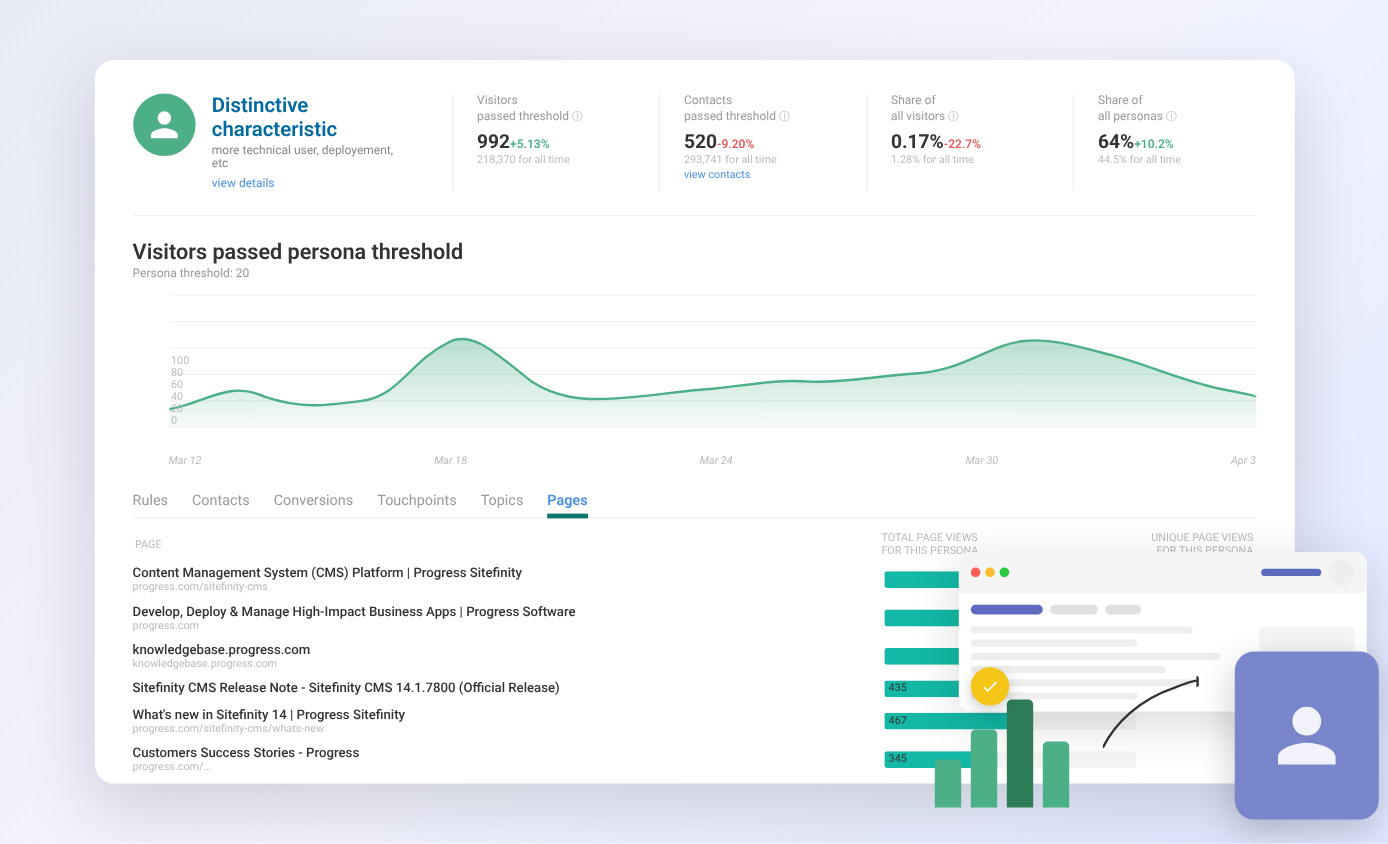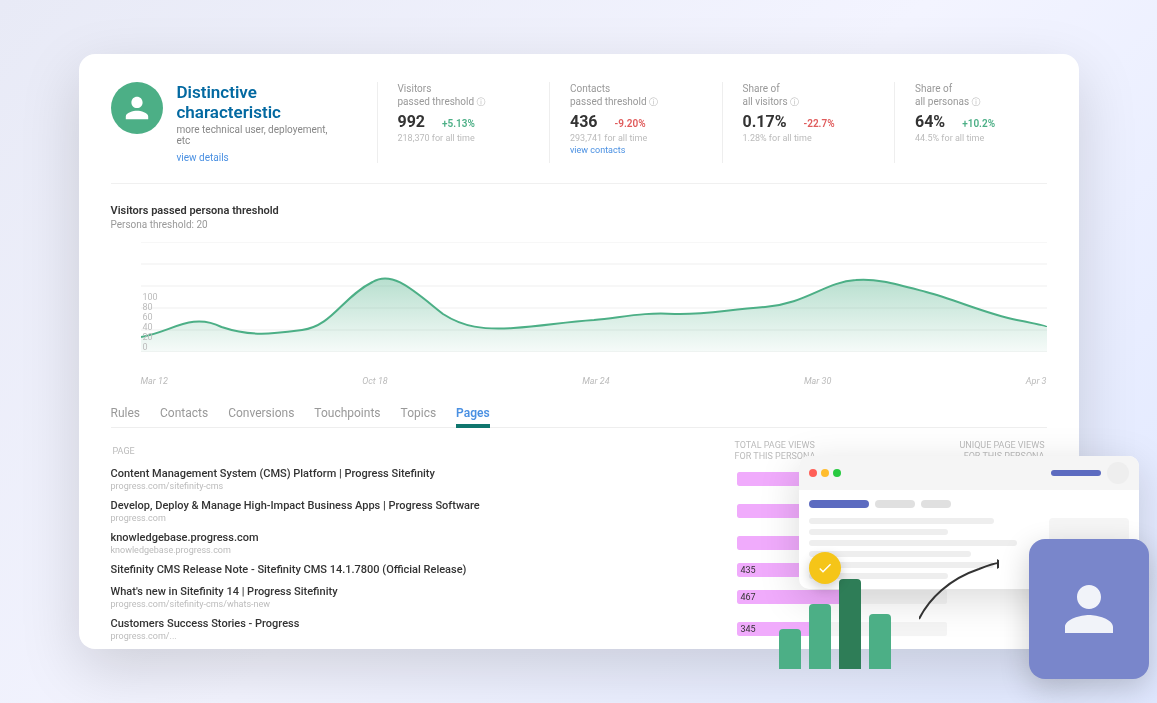--- a/index.html
+++ b/index.html
@@ -47,31 +47,31 @@
     .persona-info { flex: 0 0 160px; }
     .persona-info .title { font-size: 17px; font-weight: 600; color: #0369a1; margin-bottom: 2px; }
     .persona-info .subtitle { font-size: 10px; color: #888; margin-bottom: 6px; }
     .persona-info .link { font-size: 10px; color: #4a90e2; cursor: pointer; }
 
     .stat-divider { width: 1px; background: #eee; margin: 0 20px; align-self: stretch; }
 
     .stat-item { flex: 1; }
     .stat-item .stat-label { font-size: 10px; color: #999; margin-bottom: 4px; line-height: 1.3; }
     .stat-item .stat-label .info-icon { font-size: 9px; color: #bbb; }
-    .stat-value-row { display: flex; align-items: baseline; gap: 17px; margin-bottom: 2px; }
+    .stat-value-row { display: flex; align-items: baseline; gap: 0; margin-bottom: 2px; }
     .stat-value { font-size: 16px; font-weight: 700; color: #333; }
     .stat-change { font-size: 10px; font-weight: 600; }
     .stat-change.positive { color: #4caf86; }
     .stat-change.negative { color: #e05c5c; }
     .stat-subtext { font-size: 9px; color: #bbb; }
     .stat-link { font-size: 9px; color: #4a90e2; margin-top: 2px; cursor: pointer; }
 
     
     .chart-section { padding: 20px 0 10px 0; }
-    .chart-title { font-size: 11px; font-weight: 600; color: #333; margin-bottom: 2px; }
+    .chart-title { font-size: 18px; font-weight: 600; color: #333; margin-bottom: 2px; }
     .chart-subtitle { font-size: 10px; color: #999; margin-bottom: 12px; }
     .chart-area { position: relative; height: 130px; }
     .chart-y-labels { position: absolute; left: 0; top: 16px; bottom: 20px; display: flex; flex-direction: column; justify-content: flex-end; margin-left: 32px; }
     .chart-y-label { font-size: 9px; color: #bbb; }
     .chart-svg-wrapper { margin-left: 30px; height: 100%; }
     .chart-x-labels { display: flex; justify-content: space-between; margin-left: 30px; margin-top: 4px; font-style: italic; }
     .chart-x-label { font-size: 9px; color: #bbb; }
 
     
     .tabs-row {
@@ -111,21 +111,21 @@
     .page-row {
       display: flex;
       align-items: center;
       margin-bottom: 8px;
     }
     .page-info { flex: 1; }
     .page-title { font-size: 11px; color: #333; font-weight: 500; margin-bottom: 1px; }
     .page-url { font-size: 9px; color: #bbb; }
     .bar-col { width: 220px; padding-left: 10px; }
     .bar-wrapper { height: 14px; background: #f5f5f5; border-radius: 2px; overflow: hidden; }
-    .bar-fill { height: 100%; background: #f0abfc; border-radius: 2px; display: flex; align-items: center; }
+    .bar-fill { height: 100%; background: #14b8a6; border-radius: 2px; display: flex; align-items: center; }
     .bar-label { font-size: 9px; color: #333; margin-left: 4px; }
     .unique-col { width: 100px; text-align: right; font-size: 10px; color: #bbb; }
 
     
     .float-browser {
       position: absolute;
       right: -60px;
       bottom: 60px;
       width: 340px;
       background: white;
@@ -239,21 +239,21 @@
         <span class="stat-change positive">+5.13%</span>
       </div>
       <div class="stat-subtext">218,370 for all time</div>
     </div>
 
     <div class="stat-divider"></div>
 
     <div class="stat-item">
       <div class="stat-label">Contacts<br>passed threshold <span class="info-icon">ⓘ</span></div>
       <div class="stat-value-row">
-        <span class="stat-value">436</span>
+        <span class="stat-value">520</span>
         <span class="stat-change negative">-9.20%</span>
       </div>
       <div class="stat-subtext">293,741 for all time</div>
       <div class="stat-link">view contacts</div>
     </div>
 
     <div class="stat-divider"></div>
 
     <div class="stat-item">
       <div class="stat-label">Share of<br>all visitors <span class="info-icon">ⓘ</span></div>
@@ -305,21 +305,21 @@
           <line x1="0" y1="110" x2="900" y2="110" stroke="#f0f0f0" stroke-width="1"></line>
 
           <path d="M0,95 C30,90 50,70 80,85 C110,95 130,92 160,88 C190,84 200,55 230,40 C250,28 270,48 300,72 C320,85 340,88 370,86 C400,84 420,80 450,78 C480,75 500,70 530,72 C560,73 580,68 620,65 C660,62 680,40 710,38 C730,36 750,42 780,50 C810,58 840,72 870,78 C890,82 900,84 900,85 L900,110 L0,110 Z" fill="url(#chartGrad)"></path>
 
           <path d="M0,95 C30,90 50,70 80,85 C110,95 130,92 160,88 C190,84 200,55 230,40 C250,28 270,48 300,72 C320,85 340,88 370,86 C400,84 420,80 450,78 C480,75 500,70 530,72 C560,73 580,68 620,65 C660,62 680,40 710,38 C730,36 750,42 780,50 C810,58 840,72 870,78 C890,82 900,84 900,85" fill="none" stroke="#4caf86" stroke-width="2"></path>
         </svg>
       </div>
     </div>
     <div class="chart-x-labels">
       <span class="chart-x-label">Mar 12</span>
-      <span class="chart-x-label">Oct 18</span>
+      <span class="chart-x-label">Mar 18</span>
       <span class="chart-x-label">Mar 24</span>
       <span class="chart-x-label">Mar 30</span>
       <span class="chart-x-label">Apr 3</span>
     </div>
   </div>
 
   <div class="tabs-row">
     <div class="tab">Rules</div>
     <div class="tab">Contacts</div>
     <div class="tab">Conversions</div>

